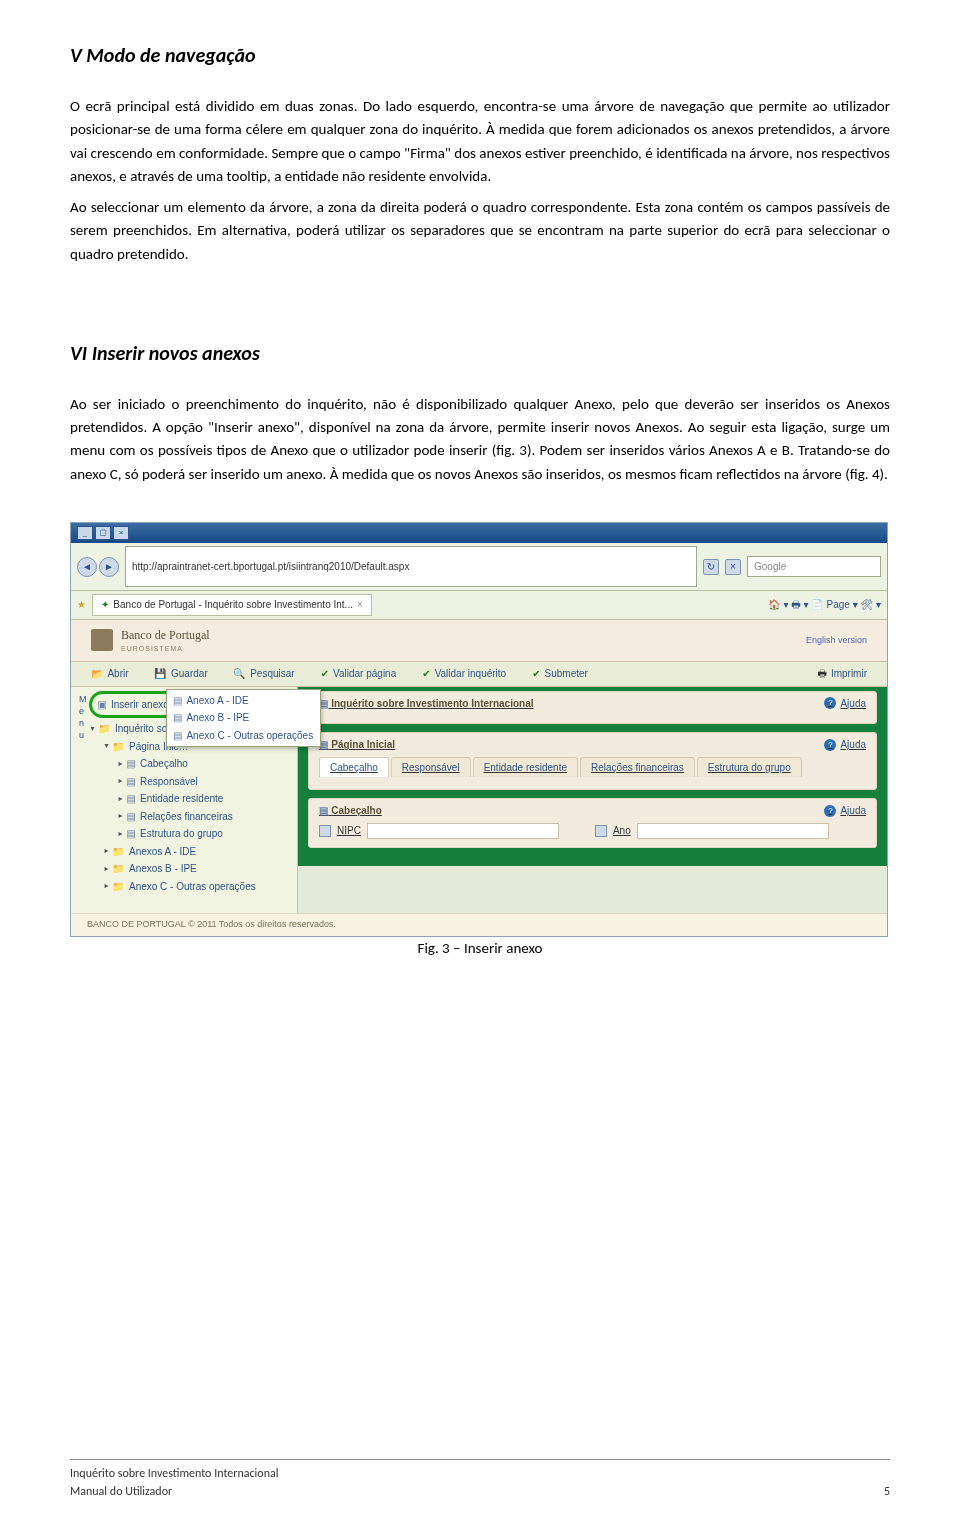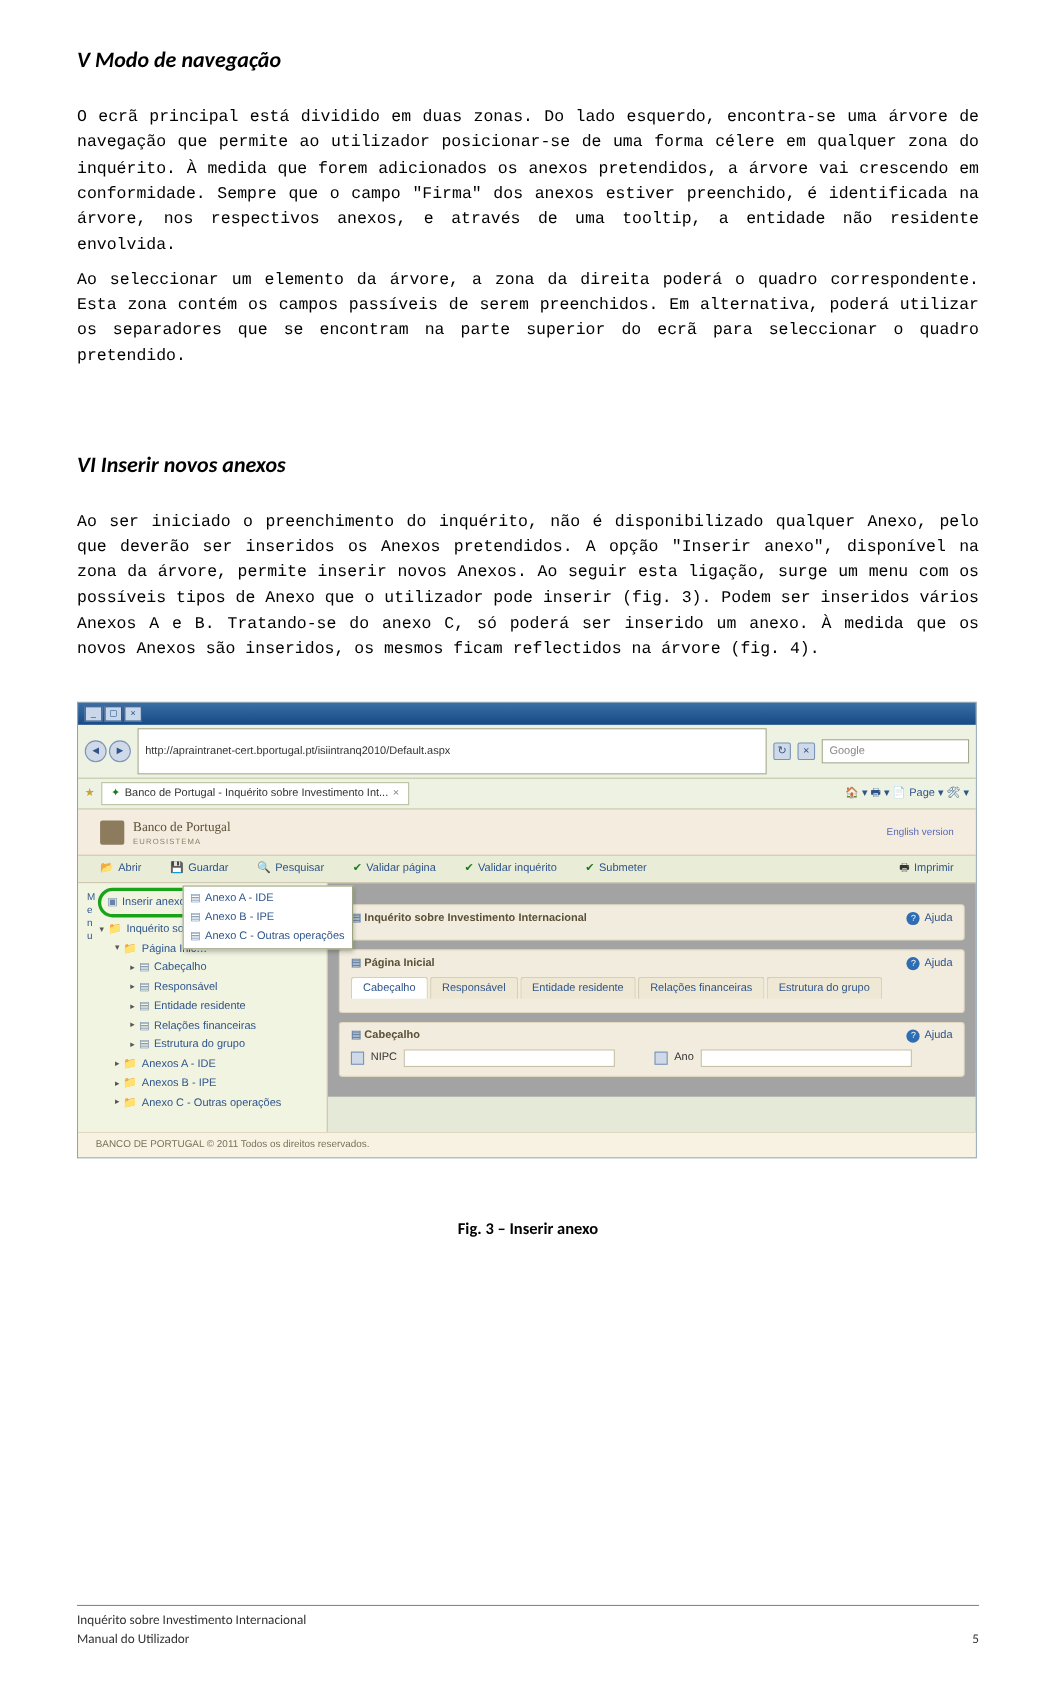--- a/index.html
+++ b/index.html
@@ -17,21 +17,20 @@
   }
   h2.section {
     font-size: 20px;
     font-weight: bold;
     margin: 0 0 24px 0;
     font-style: italic;
   }
   p.body {
     margin: 0 0 8px 0;
     text-align: justify;
-    font-family: Liberation Mono, monospace;
   }
   p.body.last { margin-bottom: 36px; }
   .spacer-lg { height: 36px; }
 
   
   .shot {
     margin: 24px 0 0 0;
     border: 1px solid #8aa4bc;
     width: 816px;
     background: #e4e9d8;
@@ -86,35 +85,35 @@
   .shot .treerow .page{color:#6a84a8;}
   .shot .greenbox{border:3px solid #19a319;border-radius:16px;padding:2px 6px;margin:-2px -2px 2px -2px;}
 
   .shot .popup{
     position:absolute;left:95px;top:2px;background:#fff;border:1px solid #9aa47e;
     box-shadow:1px 2px 4px rgba(0,0,0,.25);padding:2px 4px;z-index:5;width:145px;
   }
   .shot .popup .item{display:flex;align-items:center;gap:4px;padding:1px 2px;color:#2e548a;white-space:nowrap;}
   .shot .popup .item .page{color:#6a84a8;}
 
-  .shot .main{flex:1;background:#a3a3a3;padding:19px 10px 10px 10px;}
+  .shot .main{flex:1;background:#15803d;padding:4px 10px 10px 10px;text-decoration:underline;}
   .shot .panel{background:#f1ecdd;border:1px solid #dfd7bf;border-radius:3px;padding:4px 10px 8px 10px;margin-bottom:8px;}
   .shot .panelhead{display:flex;justify-content:space-between;align-items:center;color:#5a5038;font-weight:bold;margin-bottom:4px;}
   .shot .panelhead .ajuda{display:flex;align-items:center;gap:4px;font-weight:normal;color:#2e548a;}
   .shot .qmark{width:12px;height:12px;border-radius:50%;background:#2e6db3;color:#fff;display:flex;align-items:center;justify-content:center;font-size:8px;}
   .shot .tabs{display:flex;gap:2px;margin-bottom:4px;}
   .shot .tabs .t{background:#eee8d5;border:1px solid #d7cfb5;border-bottom:none;padding:2px 10px;border-radius:3px 3px 0 0;color:#2e548a;}
   .shot .tabs .t.active{background:#fff;}
   .shot .fieldrow{display:flex;gap:36px;}
   .shot .field{display:flex;align-items:center;gap:6px;}
   .shot .flabel{width:10px;height:10px;background:#cfd9e8;border:1px solid #7a94b4;}
   .shot .finput{background:#fff;border:1px solid #c7c0a6;width:190px;height:14px;}
   .shot .copyright{background:#f7f2e2;border-top:1px solid #dfd7bf;padding:4px 16px;text-align:left;color:#7a715a;font-size:9px;}
 
-  .figcap{text-align:center;font-weight:bold;margin-top:54px;font-size:15px;}
+  .figcap{text-align:center;font-weight:normal;font-size:15px;}
 
   .footer{
     position:absolute;left:70px;right:70px;bottom:30px;
     font-size:12px;color:#333;border-top:1px solid #888;padding-top:4px;
     display:flex;justify-content:space-between;
   }
 </style>
 </head>
 <body>
 

